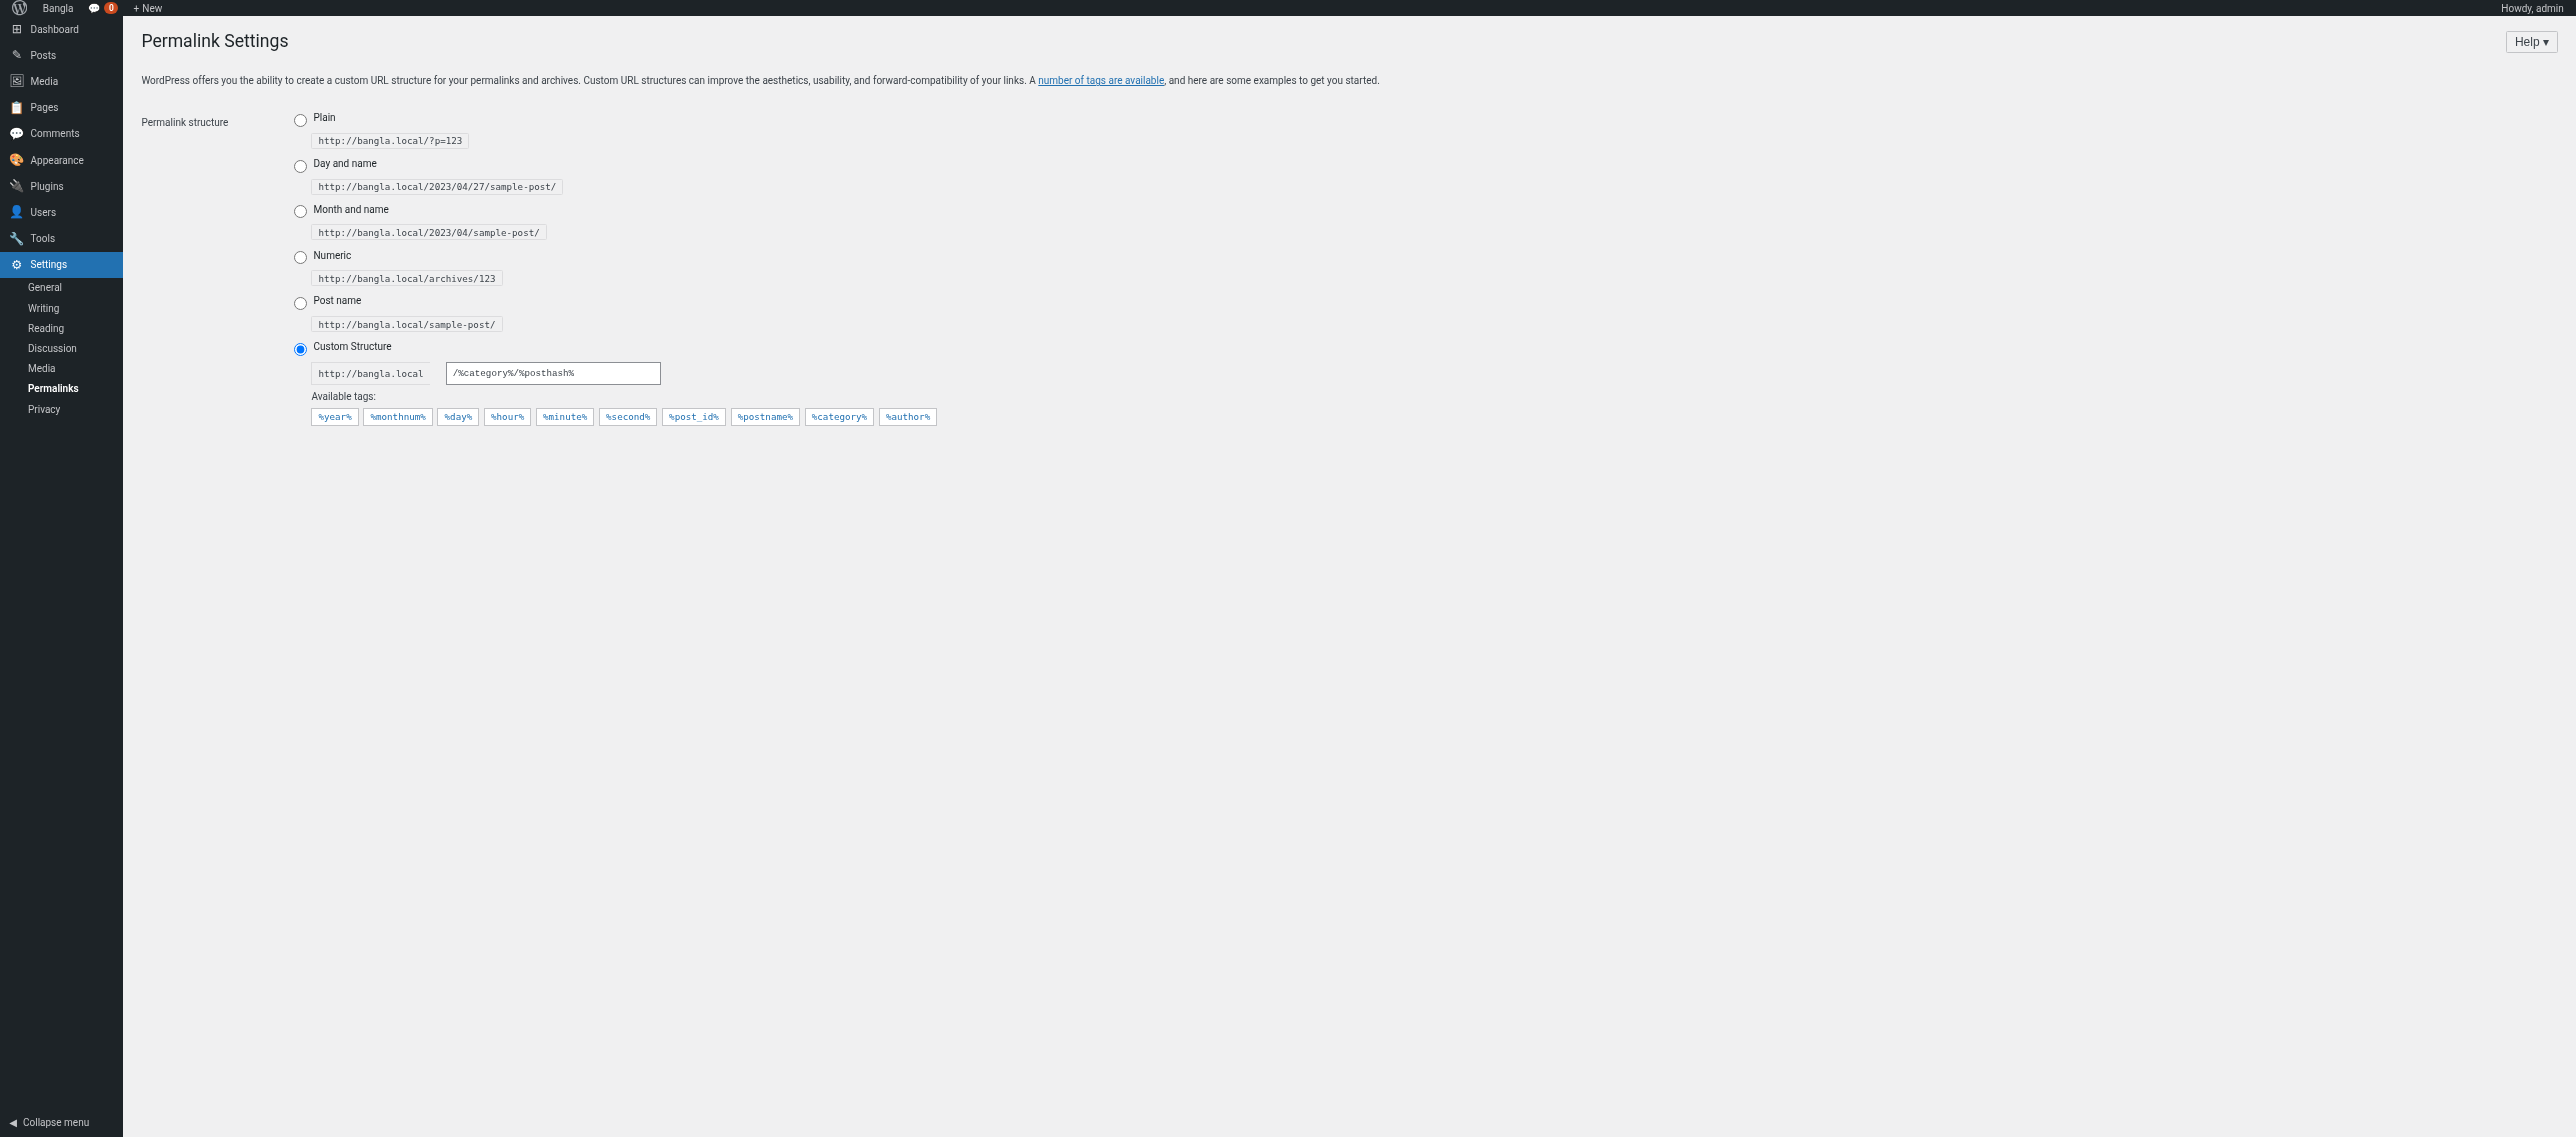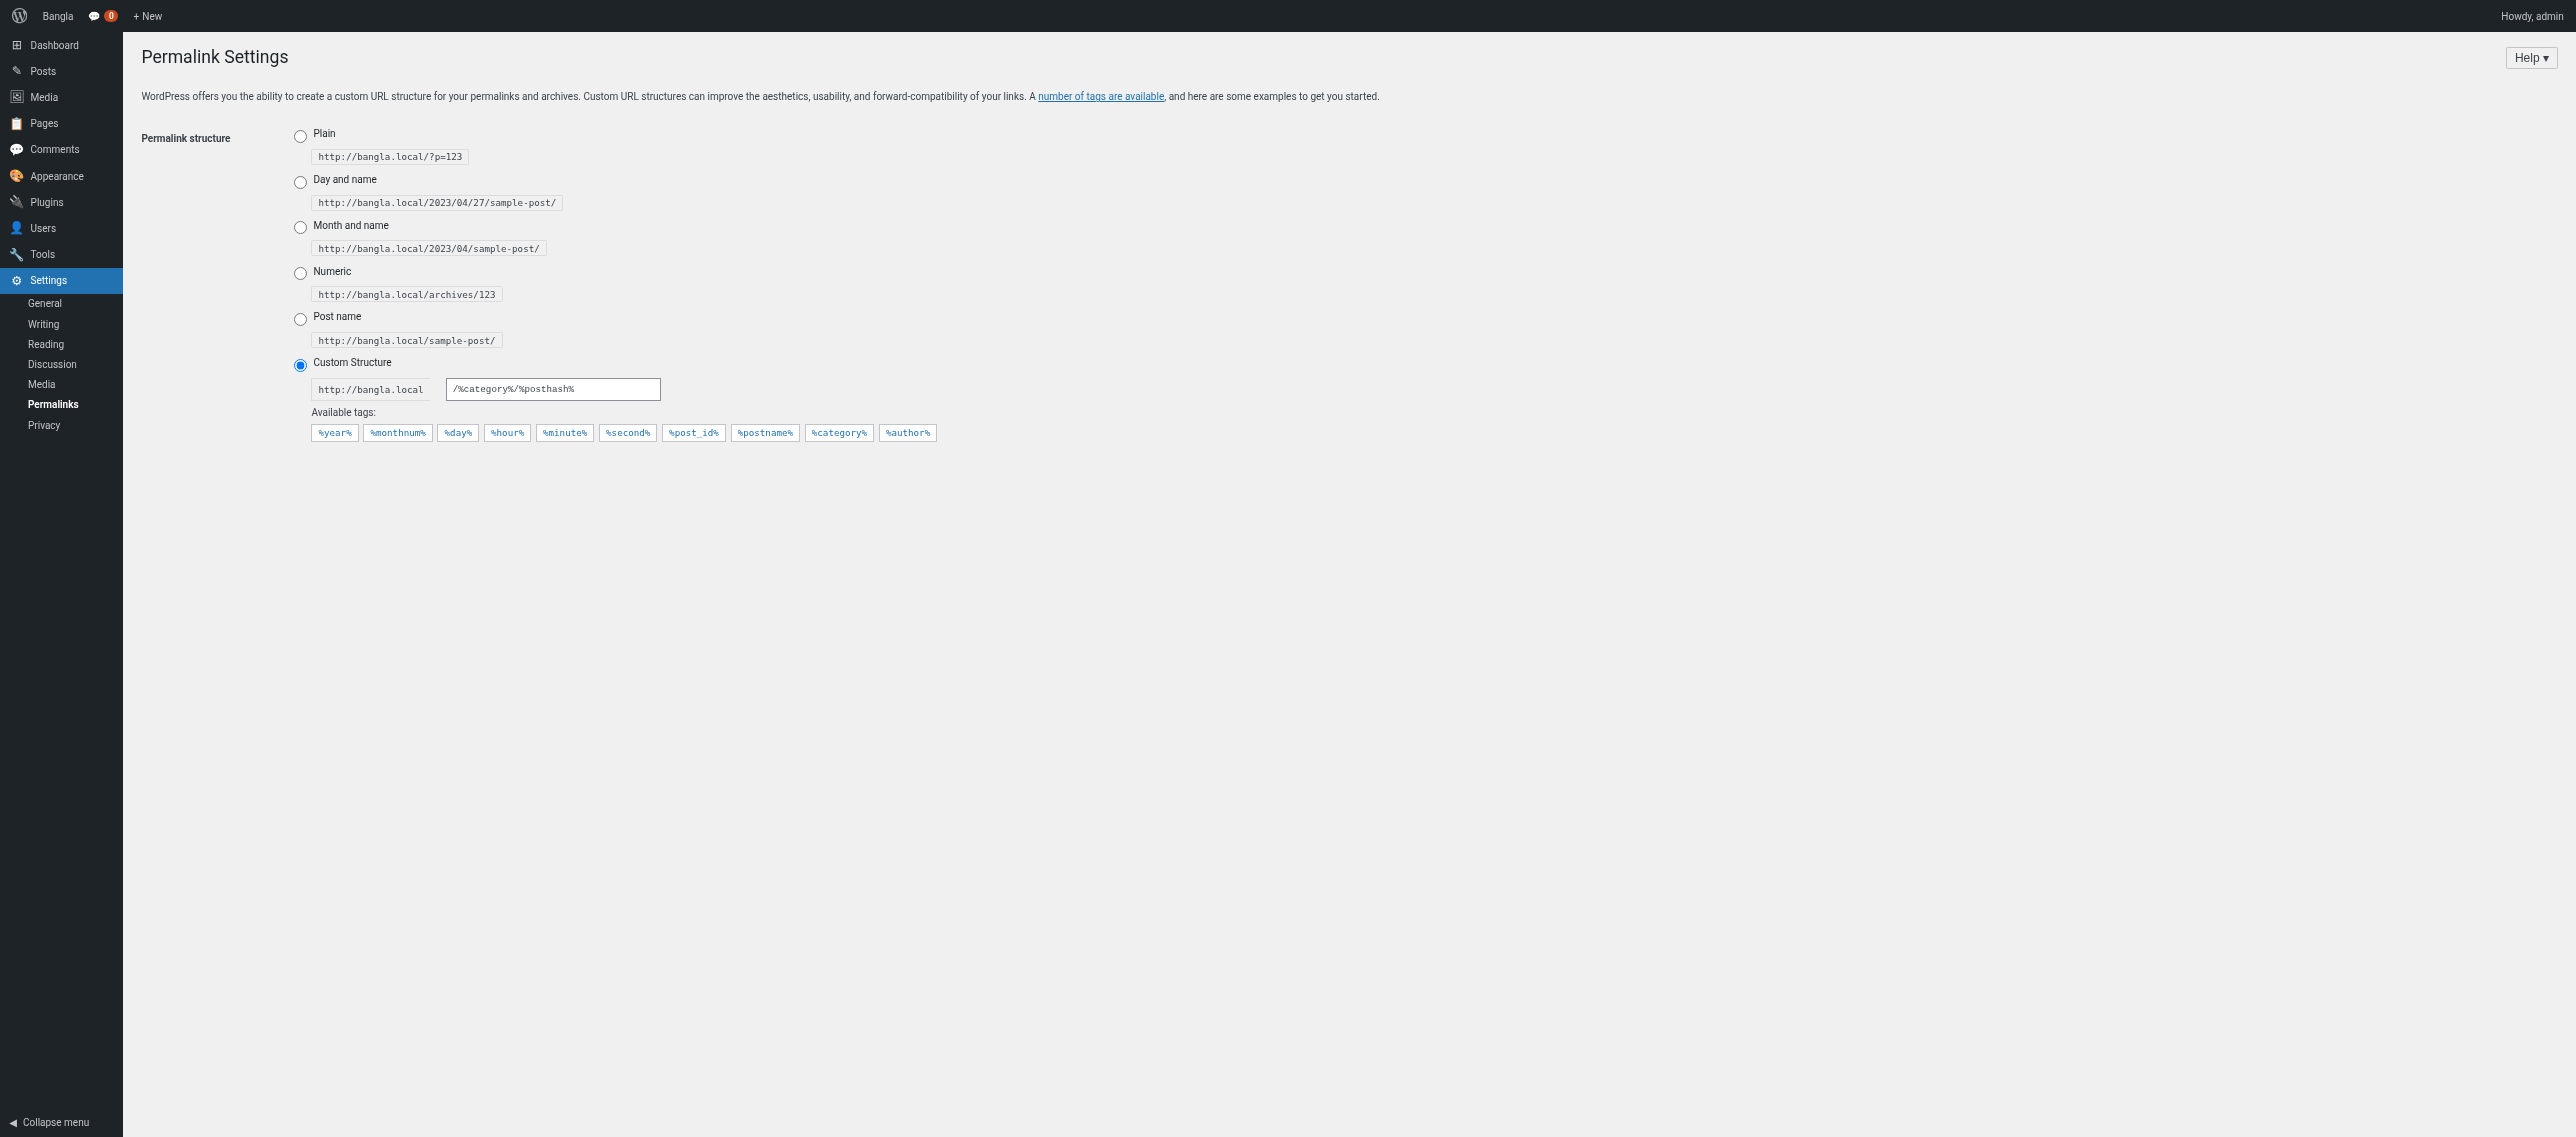--- a/index.html
+++ b/index.html
@@ -2,21 +2,21 @@
 <html style="font-size:12.3px"><head>
   <meta charset="utf-8">
   <style>
     * { box-sizing: border-box; margin: 0; padding: 0; }
     body { font-family: -apple-system, BlinkMacSystemFont, "Segoe UI", Roboto, sans-serif; font-size: 10px; background: #f0f0f1; color: #3c434a; display: flex; flex-direction: column; height: 100vh; }
 
     
     #wpadminbar {
       background: #1d2327;
       color: #c3c4c7;
-      height: 32px;
+      height: 16px;
       display: flex;
       align-items: center;
       padding: 0 6.1px;
       flex-shrink: 0;
       z-index: 100;
     }
     .adminbar-left { display: flex; align-items: center; gap: 3.1px; flex: 1; }
     .adminbar-item { display: flex; align-items: center; gap: 3.1px; padding: 0 6.1px; height: 24.5px; color: #c3c4c7; text-decoration: none; font-size: 10px; cursor: pointer; }
     .adminbar-right { display: flex; align-items: center; gap: 3.1px; }
     .wp-logo { width: 15.3px; height: 15.3px; }
@@ -136,21 +136,21 @@
       border-radius: 1.5px;
     }
 
     
     .form-table {
       width: 100%;
       border-collapse: collapse;
     }
     .form-table tr td:first-child {
       width: 153px;
-      font-weight: 700;
+      font-weight: 400;
       padding: 12.3px 0;
       vertical-align: top;
       padding-right: 12.3px;
     }
     .form-table tr td:last-child {
       padding: 7.7px 0;
     }
 
     .permalink-option {
       display: flex;

